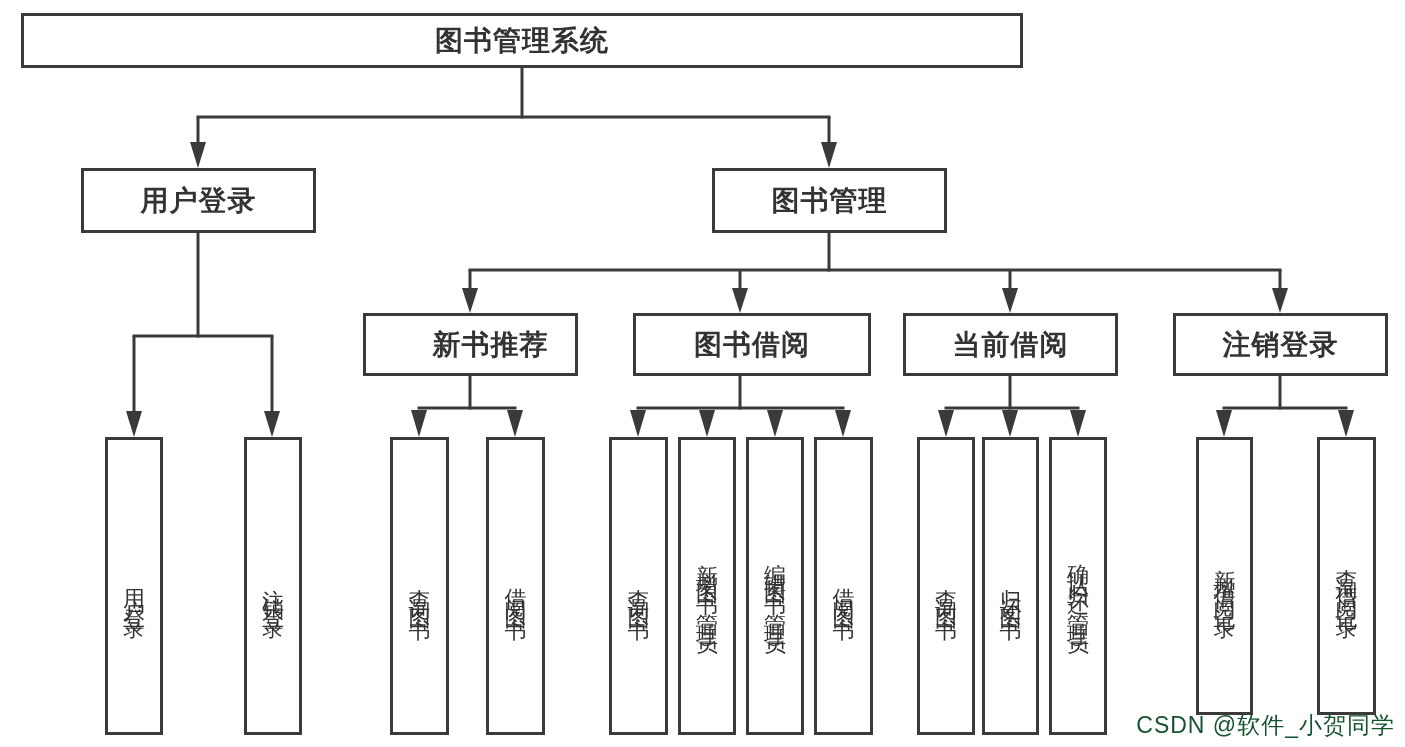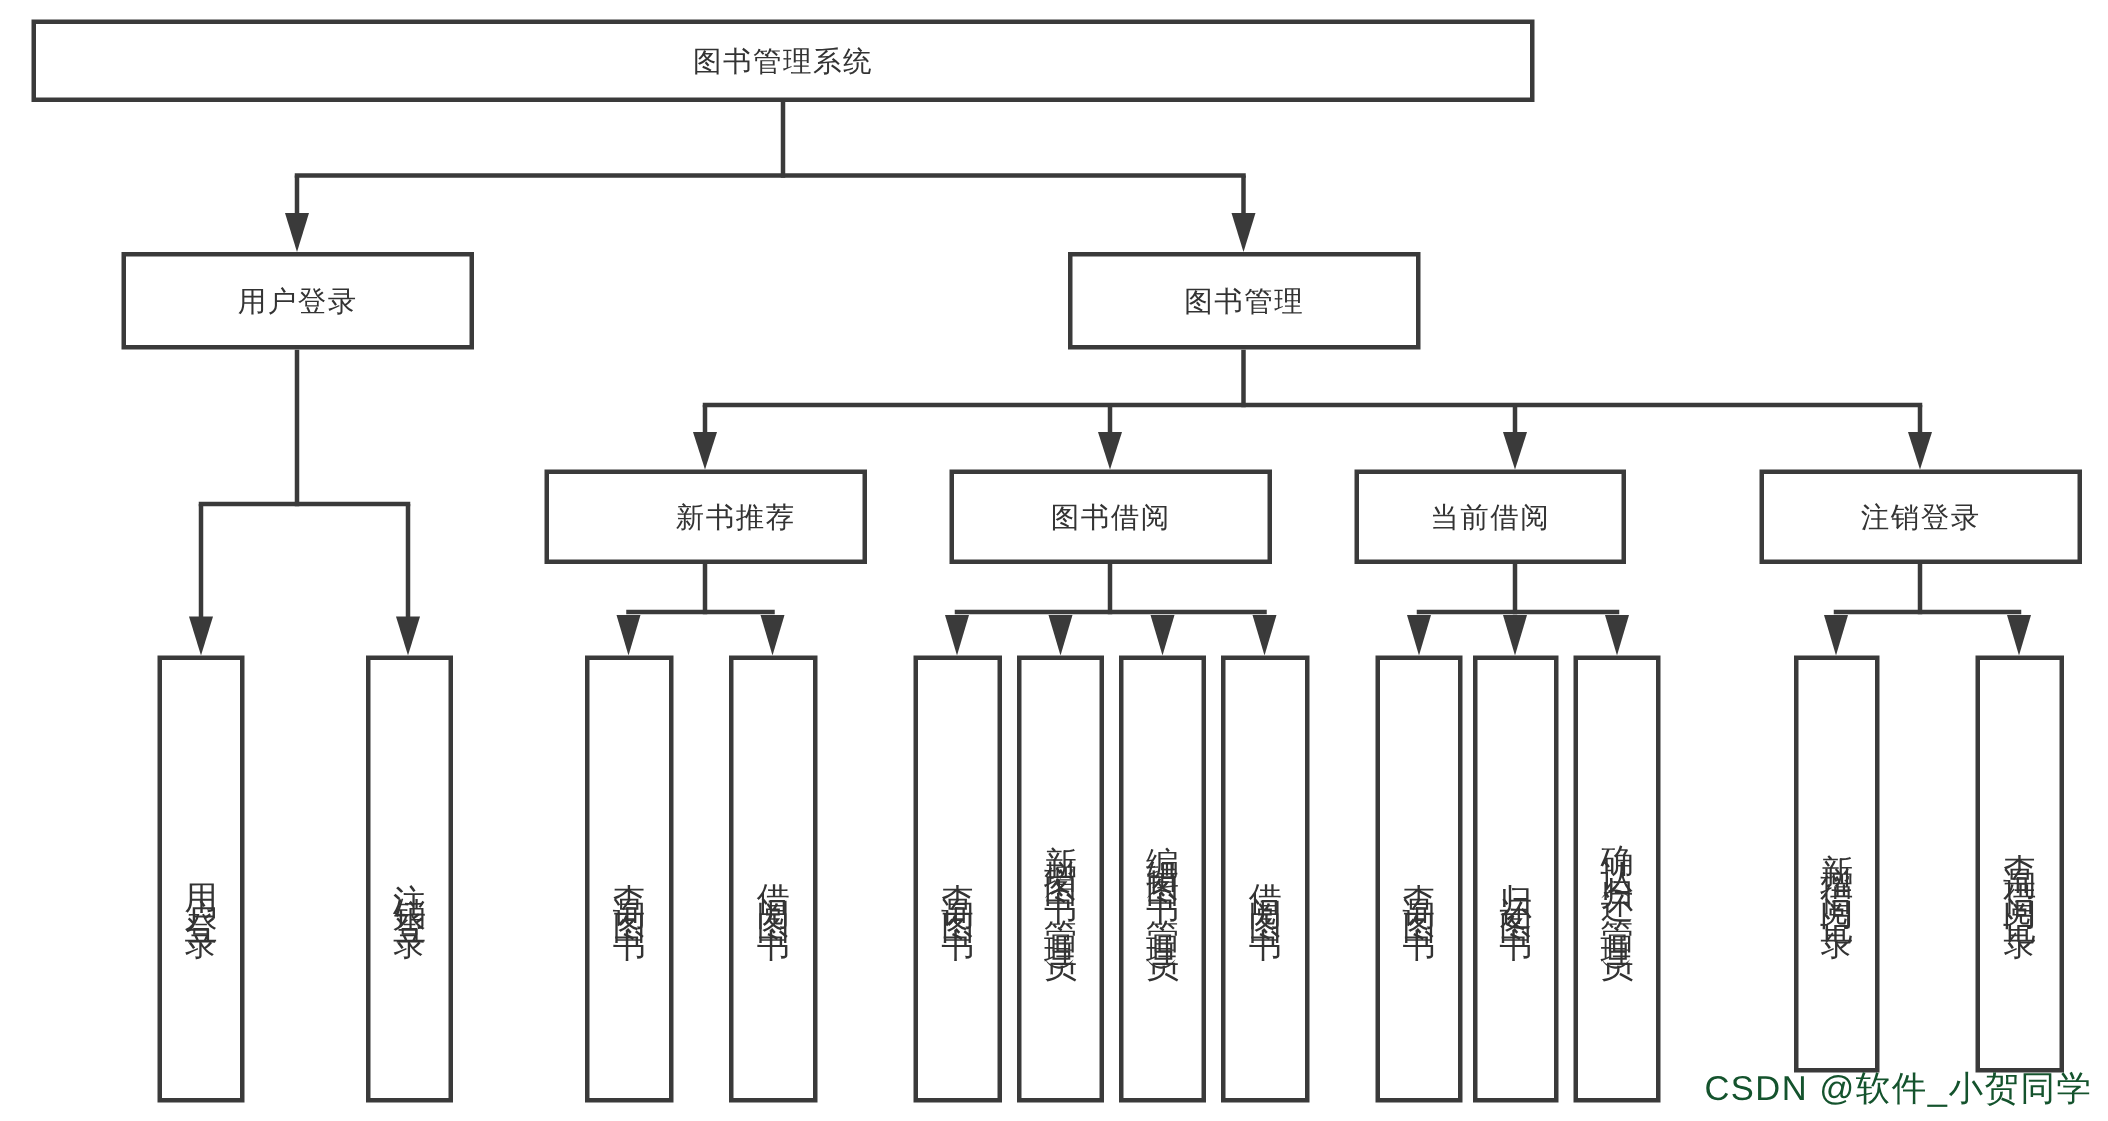--- a/index.html
+++ b/index.html
@@ -27,23 +27,24 @@
     box-sizing: border-box;
     background: #ffffff;
     border: 3px solid #3a3a3a;
     color: #333333;
     z-index: 2;
     display: flex;
     align-items: center;
     justify-content: center;
   }
   .hbox {
-    font-size: 19px;
+    font-size: 28px;
     letter-spacing: 1px;
     white-space: nowrap;
+    font-weight: bold;
   }
   .vbox span {
     writing-mode: vertical-rl;
     text-orientation: mixed;
     font-size: 22px;
     line-height: 1;
     letter-spacing: 10px;
     padding-top: 10px;
   }
   #watermark {
@@ -121,22 +122,22 @@
       </g>
     </g>
   </svg>
 
   <div class="hbox" style="left:21px; top:13px; width:1002px; height:55px;">图书管理系统</div>
 
   <div class="hbox" style="left:81px; top:168px; width:235px; height:65px;">用户登录</div>
   <div class="hbox" style="left:712px; top:168px; width:235px; height:65px;">图书管理</div>
 
   <div class="hbox" style="left:363px; top:313px; width:215px; height:63px;padding-left:40px;">新书推荐</div>
-  <div class="hbox" style="left:633px; top:313px; width:215px; height:63px;">图书借阅</div>
-  <div class="hbox" style="left:903px; top:313px; width:181px; height:63px;">当前借阅</div>
+  <div class="hbox" style="left:633px; top:313px; width:238px; height:63px;">图书借阅</div>
+  <div class="hbox" style="left:903px; top:313px; width:215px; height:63px;">当前借阅</div>
   <div class="hbox" style="left:1173px; top:313px; width:215px; height:63px;">注销登录</div>
 
   <div class="vbox" style="left:105px; top:437px; width:58px; height:298px;">
     <span>用户登录</span>
   </div>
   <div class="vbox" style="left:244px; top:437px; width:58px; height:298px;">
     <span>注销登录</span>
   </div>
 
   <div class="vbox" style="left:390px; top:437px; width:59px; height:298px;">

